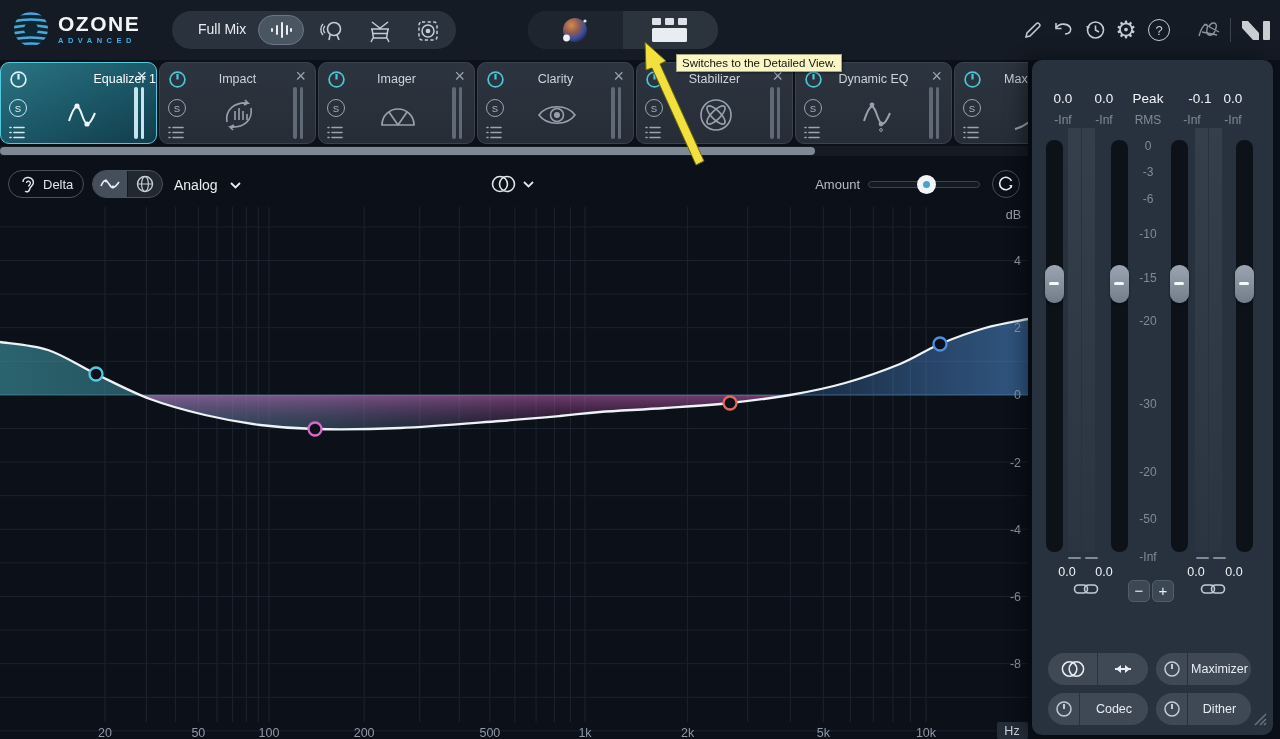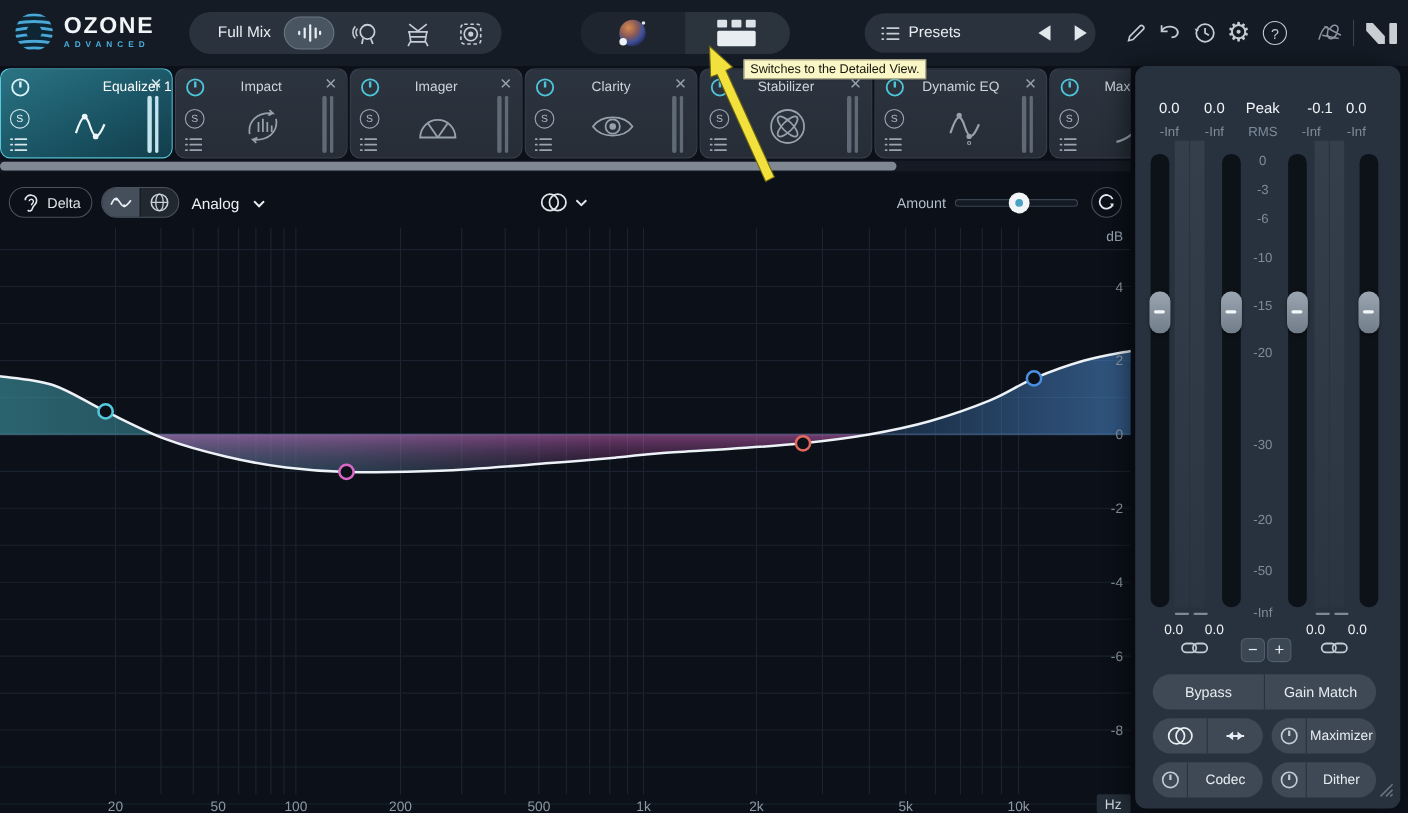--- a/index.html
+++ b/index.html
@@ -197,39 +197,20 @@
       <svg width="44" height="26" viewBox="0 0 44 26" style="position:absolute;left:120px;top:6px;pointer-events:none">
         <g fill="#dde2e8">
           <rect x="4" y="1" width="9" height="7" rx="1"></rect>
             <rect x="17" y="1" width="9" height="7" rx="1"></rect>
             <rect x="30" y="1" width="9" height="7" rx="1"></rect>
           <rect x="4" y="11" width="35" height="14" rx="1.5" fill="#e8edf2"></rect>
         </g>
       </svg>
     </div>
 
-    <div class="pill presets">
-      <svg width="17" height="13" viewBox="0 0 17 13" style="position:absolute;left:15px;top:12px">
-        <g stroke="#c6cdd5" stroke-width="1.6" stroke-linecap="round">
-          <line x1="1" y1="1.5" x2="2" y2="1.5"></line>
-            <line x1="5.5" y1="1.5" x2="16" y2="1.5"></line>
-          <line x1="1" y1="6.5" x2="2" y2="6.5"></line>
-            <line x1="5.5" y1="6.5" x2="16" y2="6.5"></line>
-          <line x1="1" y1="11.5" x2="2" y2="11.5"></line>
-            <line x1="5.5" y1="11.5" x2="16" y2="11.5"></line>
-        </g>
-      </svg>
-      <span class="presets-label">Presets</span>
-      <div class="tri-btn" style="left:158px">
-          <div class="tri-left"></div>
-        </div>
-      <div class="tri-btn" style="left:191px">
-          <div class="tri-right"></div>
-        </div>
-    </div>
 
     <div class="tb-icon" style="left:1020px">
       <svg width="20" height="20" viewBox="0 0 20 20">
         <path d="M3,17 L4,13 L13.5,3.5 a1.6,1.6 0 0 1 2.3,0 l0.7,0.7 a1.6,1.6 0 0 1 0,2.3 L7,16 L3,17 Z" fill="none" stroke="currentColor" stroke-width="1.5"></path>
       </svg>
     </div>
     <div class="tb-icon" style="left:1050px">
       <svg width="22" height="20" viewBox="0 0 22 20">
         <path d="M4,8 C7,3 15,3 18,7 C20,10 18,14 13,14" fill="none" stroke="currentColor" stroke-width="1.6"></path>
         <path d="M4,3 L4,8.5 L9.5,8.5" fill="none" stroke="currentColor" stroke-width="1.6"></path>
@@ -682,25 +663,20 @@
     </div>
     <div class="link-btn" style="left:181px">
       <svg width="26" height="16" viewBox="0 0 26 16">
         <rect x="1.5" y="4" width="13" height="8" rx="4" fill="none" stroke="currentColor" stroke-width="1.6"></rect>
         <rect x="11.5" y="4" width="13" height="8" rx="4" fill="none" stroke="currentColor" stroke-width="1.6"></rect>
       </svg>
     </div>
     <div class="pm-btn" style="left:96px">−</div>
     <div class="pm-btn" style="left:120px">+</div>
 
-    <div class="big-pill" style="top:553px">
-      <div class="seg" style="width:101px">Bypass</div>
-      <div class="vsep"></div>
-      <div class="seg" style="width:101px">Gain Match</div>
-    </div>
 
     <div class="sm-pill" style="left:16px; top:593px; width:100px">
       <div class="seg" style="width:49px">
         <svg width="26" height="20" viewBox="0 0 27 20">
           <circle cx="10" cy="10" r="7.5" fill="none" stroke="#e8edf2" stroke-width="1.6"></circle>
           <circle cx="17" cy="10" r="7.5" fill="none" stroke="#e8edf2" stroke-width="1.6"></circle>
         </svg>
       </div>
       <div class="vsep"></div>
       <div class="seg" style="width:50px">

